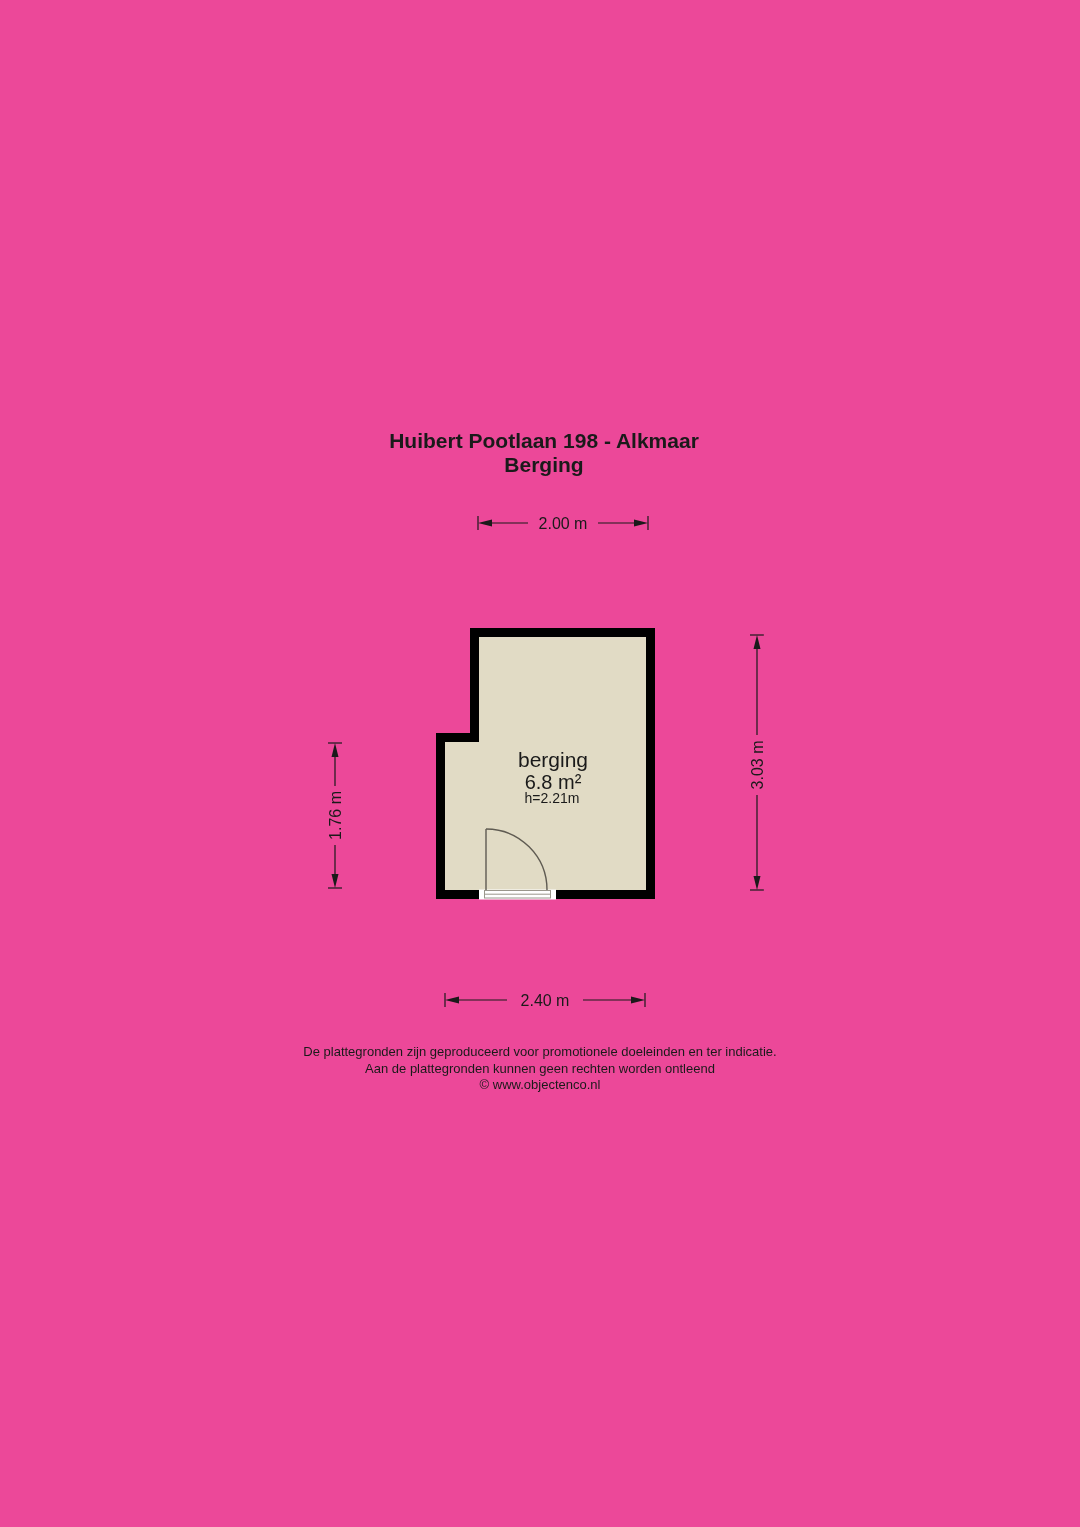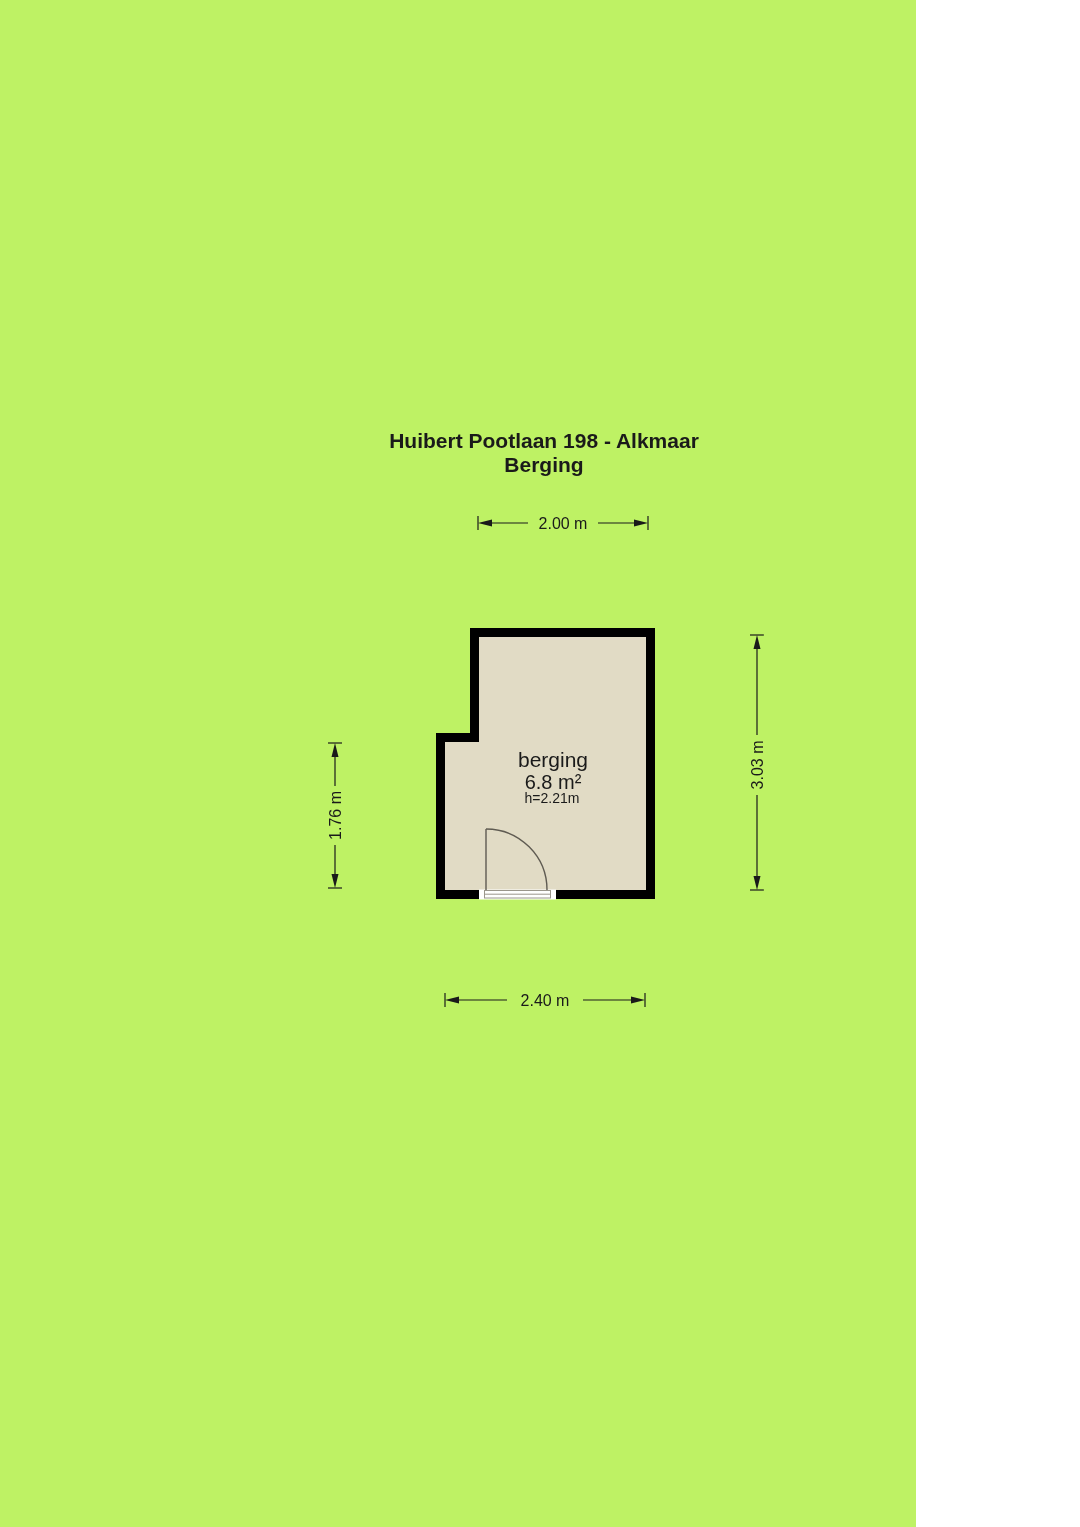--- a/index.html
+++ b/index.html
@@ -2,23 +2,23 @@
 <html><head>
 <meta charset="utf-8">
 <style>
   html, body {
     margin: 0;
     padding: 0;
     background: #ffffff;
   }
   .canvas {
     position: relative;
-    width: 916px;
+    width: 1080px;
     height: 1527px;
-    background: #bef264;
+    background: #ec4899;
     font-family: "Liberation Sans", sans-serif;
     color: #1a1a1a;
     overflow: hidden;
   }
   .title-block {
     position: absolute;
     top: 429px;
     left: 4px;
     width: 1080px;
     text-align: center;
@@ -131,14 +131,19 @@
       <line class="dim-line" x1="757" y1="649" x2="757" y2="735"></line>
       <line class="dim-line" x1="757" y1="795" x2="757" y2="876"></line>
       <text class="dim-text" transform="translate(762.5,765) rotate(-90)" text-anchor="middle">3.03 m</text>
     </g>
 
     <text class="room-name" x="553" y="767" text-anchor="middle">berging</text>
     <text class="room-area" x="553" y="789" text-anchor="middle">6.8 m²</text>
     <text class="room-height" x="552" y="803" text-anchor="middle">h=2.21m</text>
   </svg>
 
+  <div class="footer-block">
+    <div>De plattegronden zijn geproduceerd voor promotionele doeleinden en ter indicatie.</div>
+    <div>Aan de plattegronden kunnen geen rechten worden ontleend</div>
+    <div>© www.objectenco.nl</div>
+  </div>
 
 </div>
 
 </body></html>

